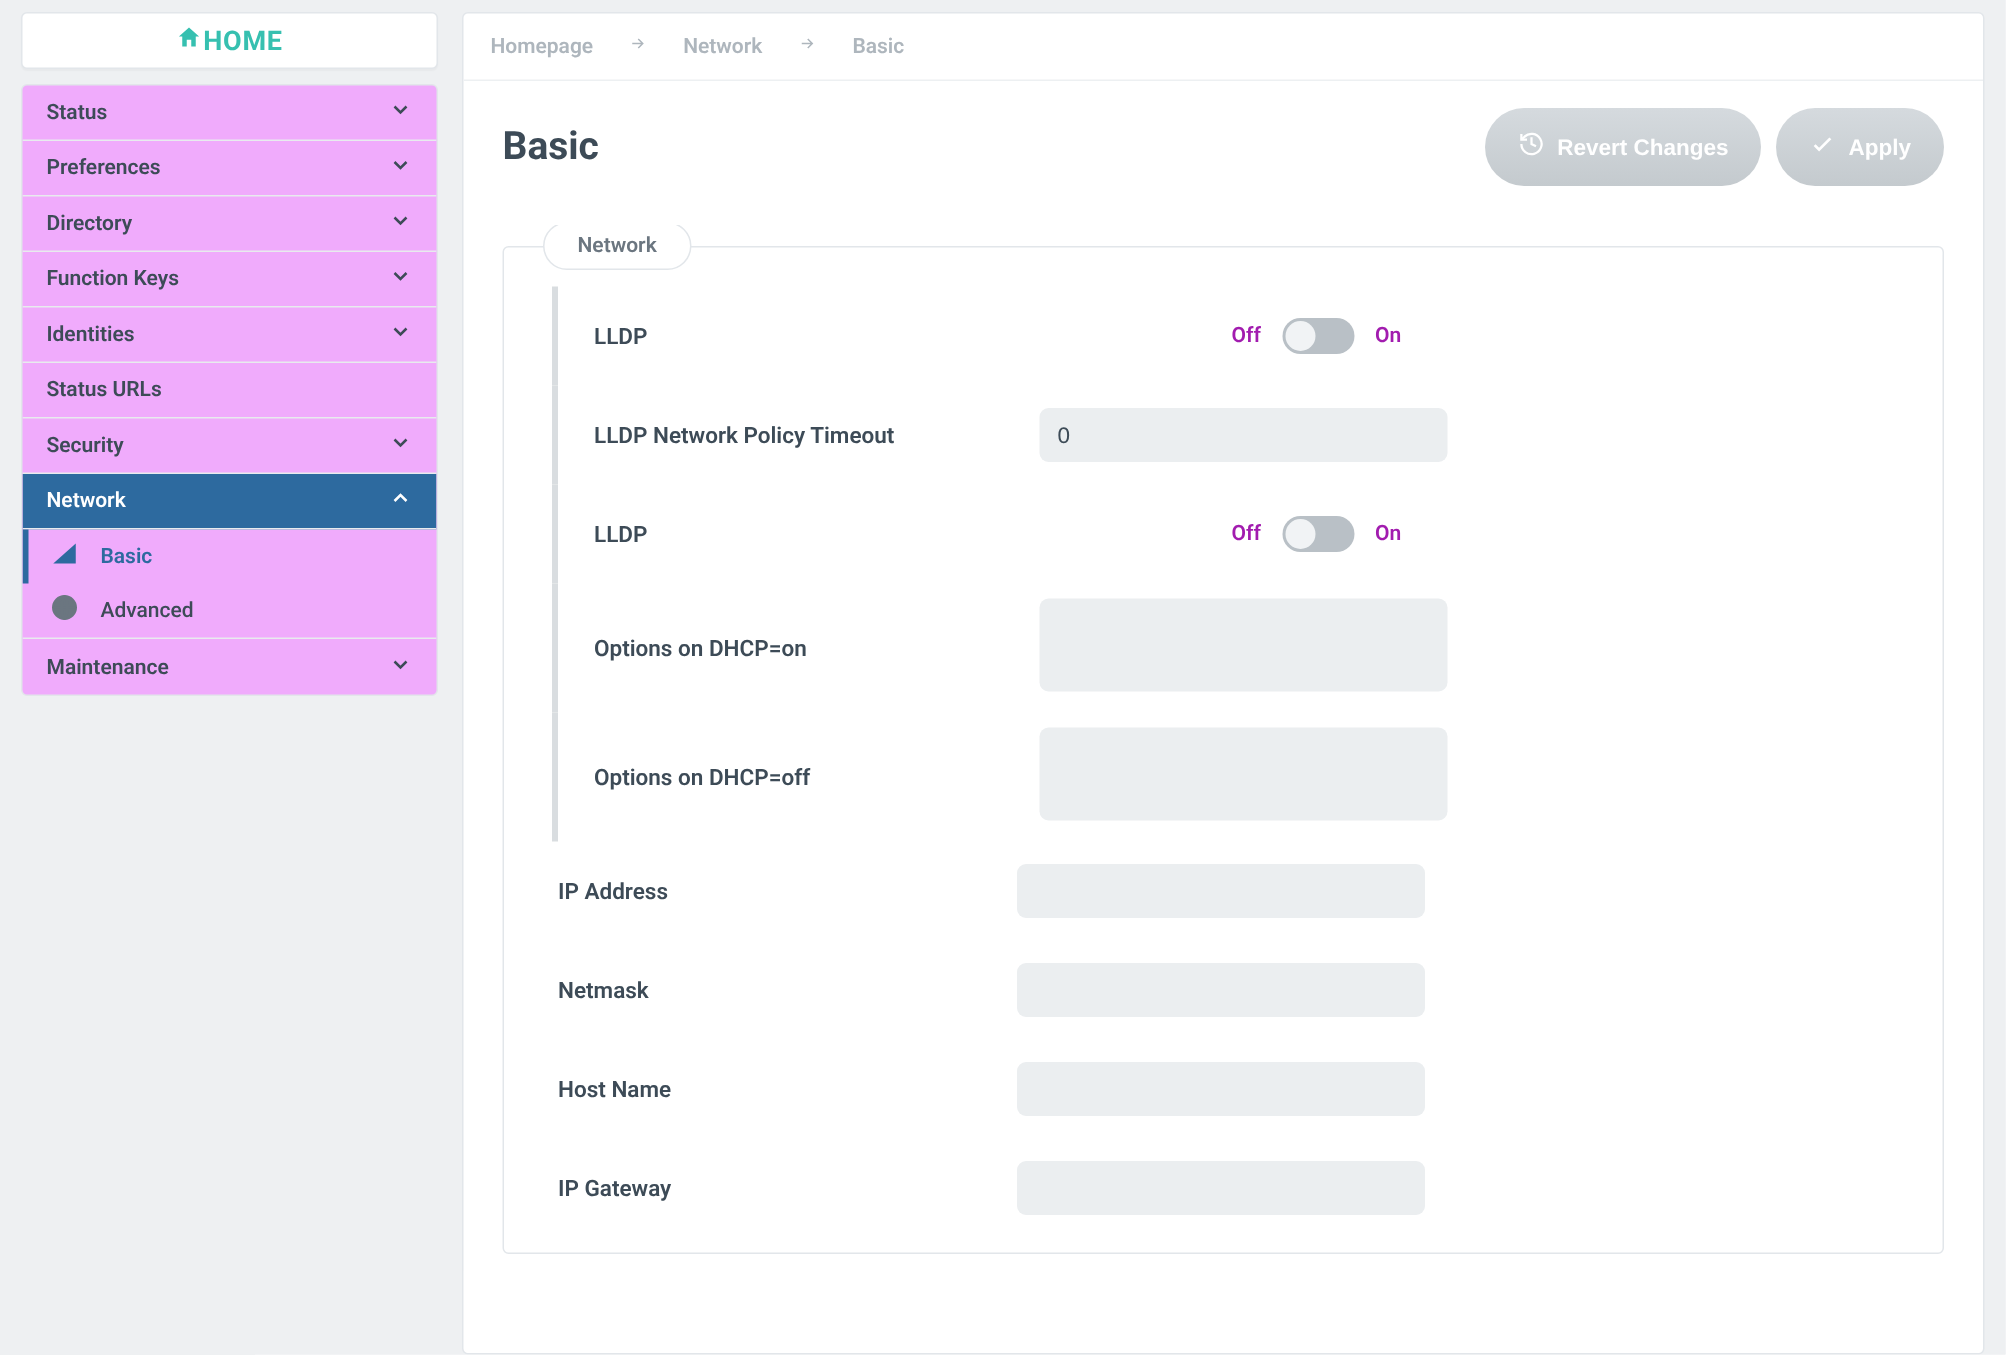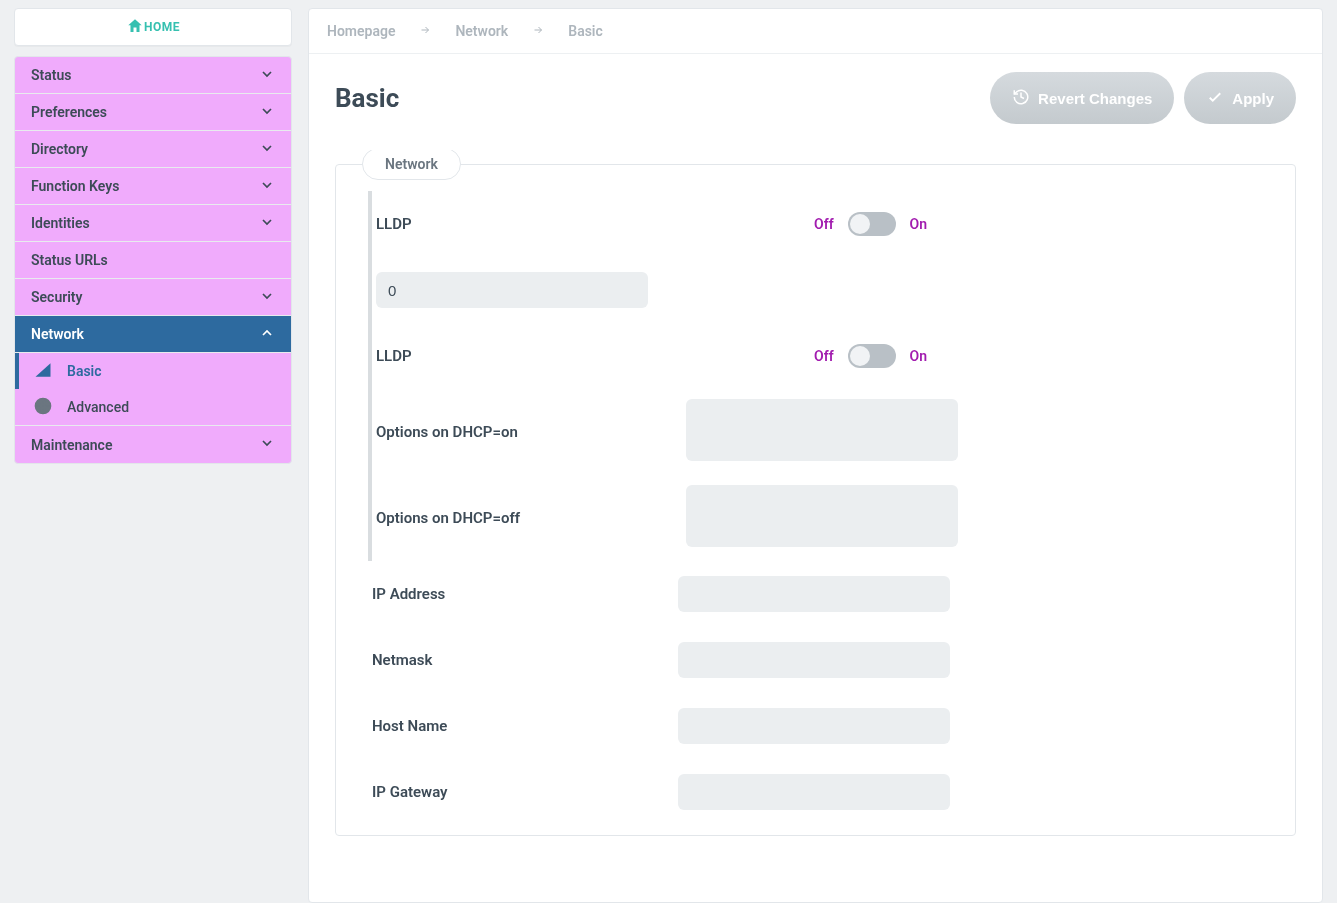--- a/index.html
+++ b/index.html
@@ -27,21 +27,21 @@
     background: #fff;
     border: 1px solid #e2e6ea;
     border-radius: 4px;
     height: 38px;
     display: flex;
     align-items: center;
     justify-content: center;
     gap: 0;
     color: #36c0b0;
     font-weight: 700;
-    font-size: 12px;
+    font-size: 18px;
     letter-spacing: 0.5px;
     margin-bottom: 10px;
     cursor: pointer;
     box-shadow: 0 1px 1px rgba(0,0,0,0.03);
   }
   .home-card svg { width: 18px; height: 18px; fill: #36c0b0; }
   .nav {
     background: #f0abfc;
     border: 1px solid #e2e6ea;
     border-radius: 4px;
@@ -165,21 +165,21 @@
     font-size: 14px;
     font-weight: 600;
     color: #6b7680;
   }
   .row {
     display: flex;
     align-items: center;
     min-height: 66px;
     padding: 10px 0;
   }
-  .row.bar { border-left: 4px solid #d9dde0; padding-left: 4px; }
+  .row.bar { border-left: 4px solid #d9dde0; padding-left: 24px; }
   .row-label {
     width: 310px;
     padding-left: 4px;
     font-size: 15px;
     font-weight: 600;
     color: #3d4b57;
   }
   .row.bar .row-label { padding-left: 0; }
   .row-control { flex: 0 0 auto; width: 570px; }
   .txt {
@@ -366,20 +366,21 @@
               <span class="tog-lbl">Off</span>
               <div class="toggle">
                   <div class="knob"></div>
                 </div>
               <span class="tog-lbl">On</span>
             </div>
           </div>
         </div>
 
         <div class="row bar">
+          <div class="row-label">LLDP Network Policy Timeout</div>
           <div class="row-control">
             <input class="txt" type="text" value="0" style="">
           </div>
         </div>
 
         <div class="row bar">
           <div class="row-label">LLDP</div>
           <div class="row-control">
             <div class="toggle-wrap">
               <span class="tog-lbl">Off</span>

